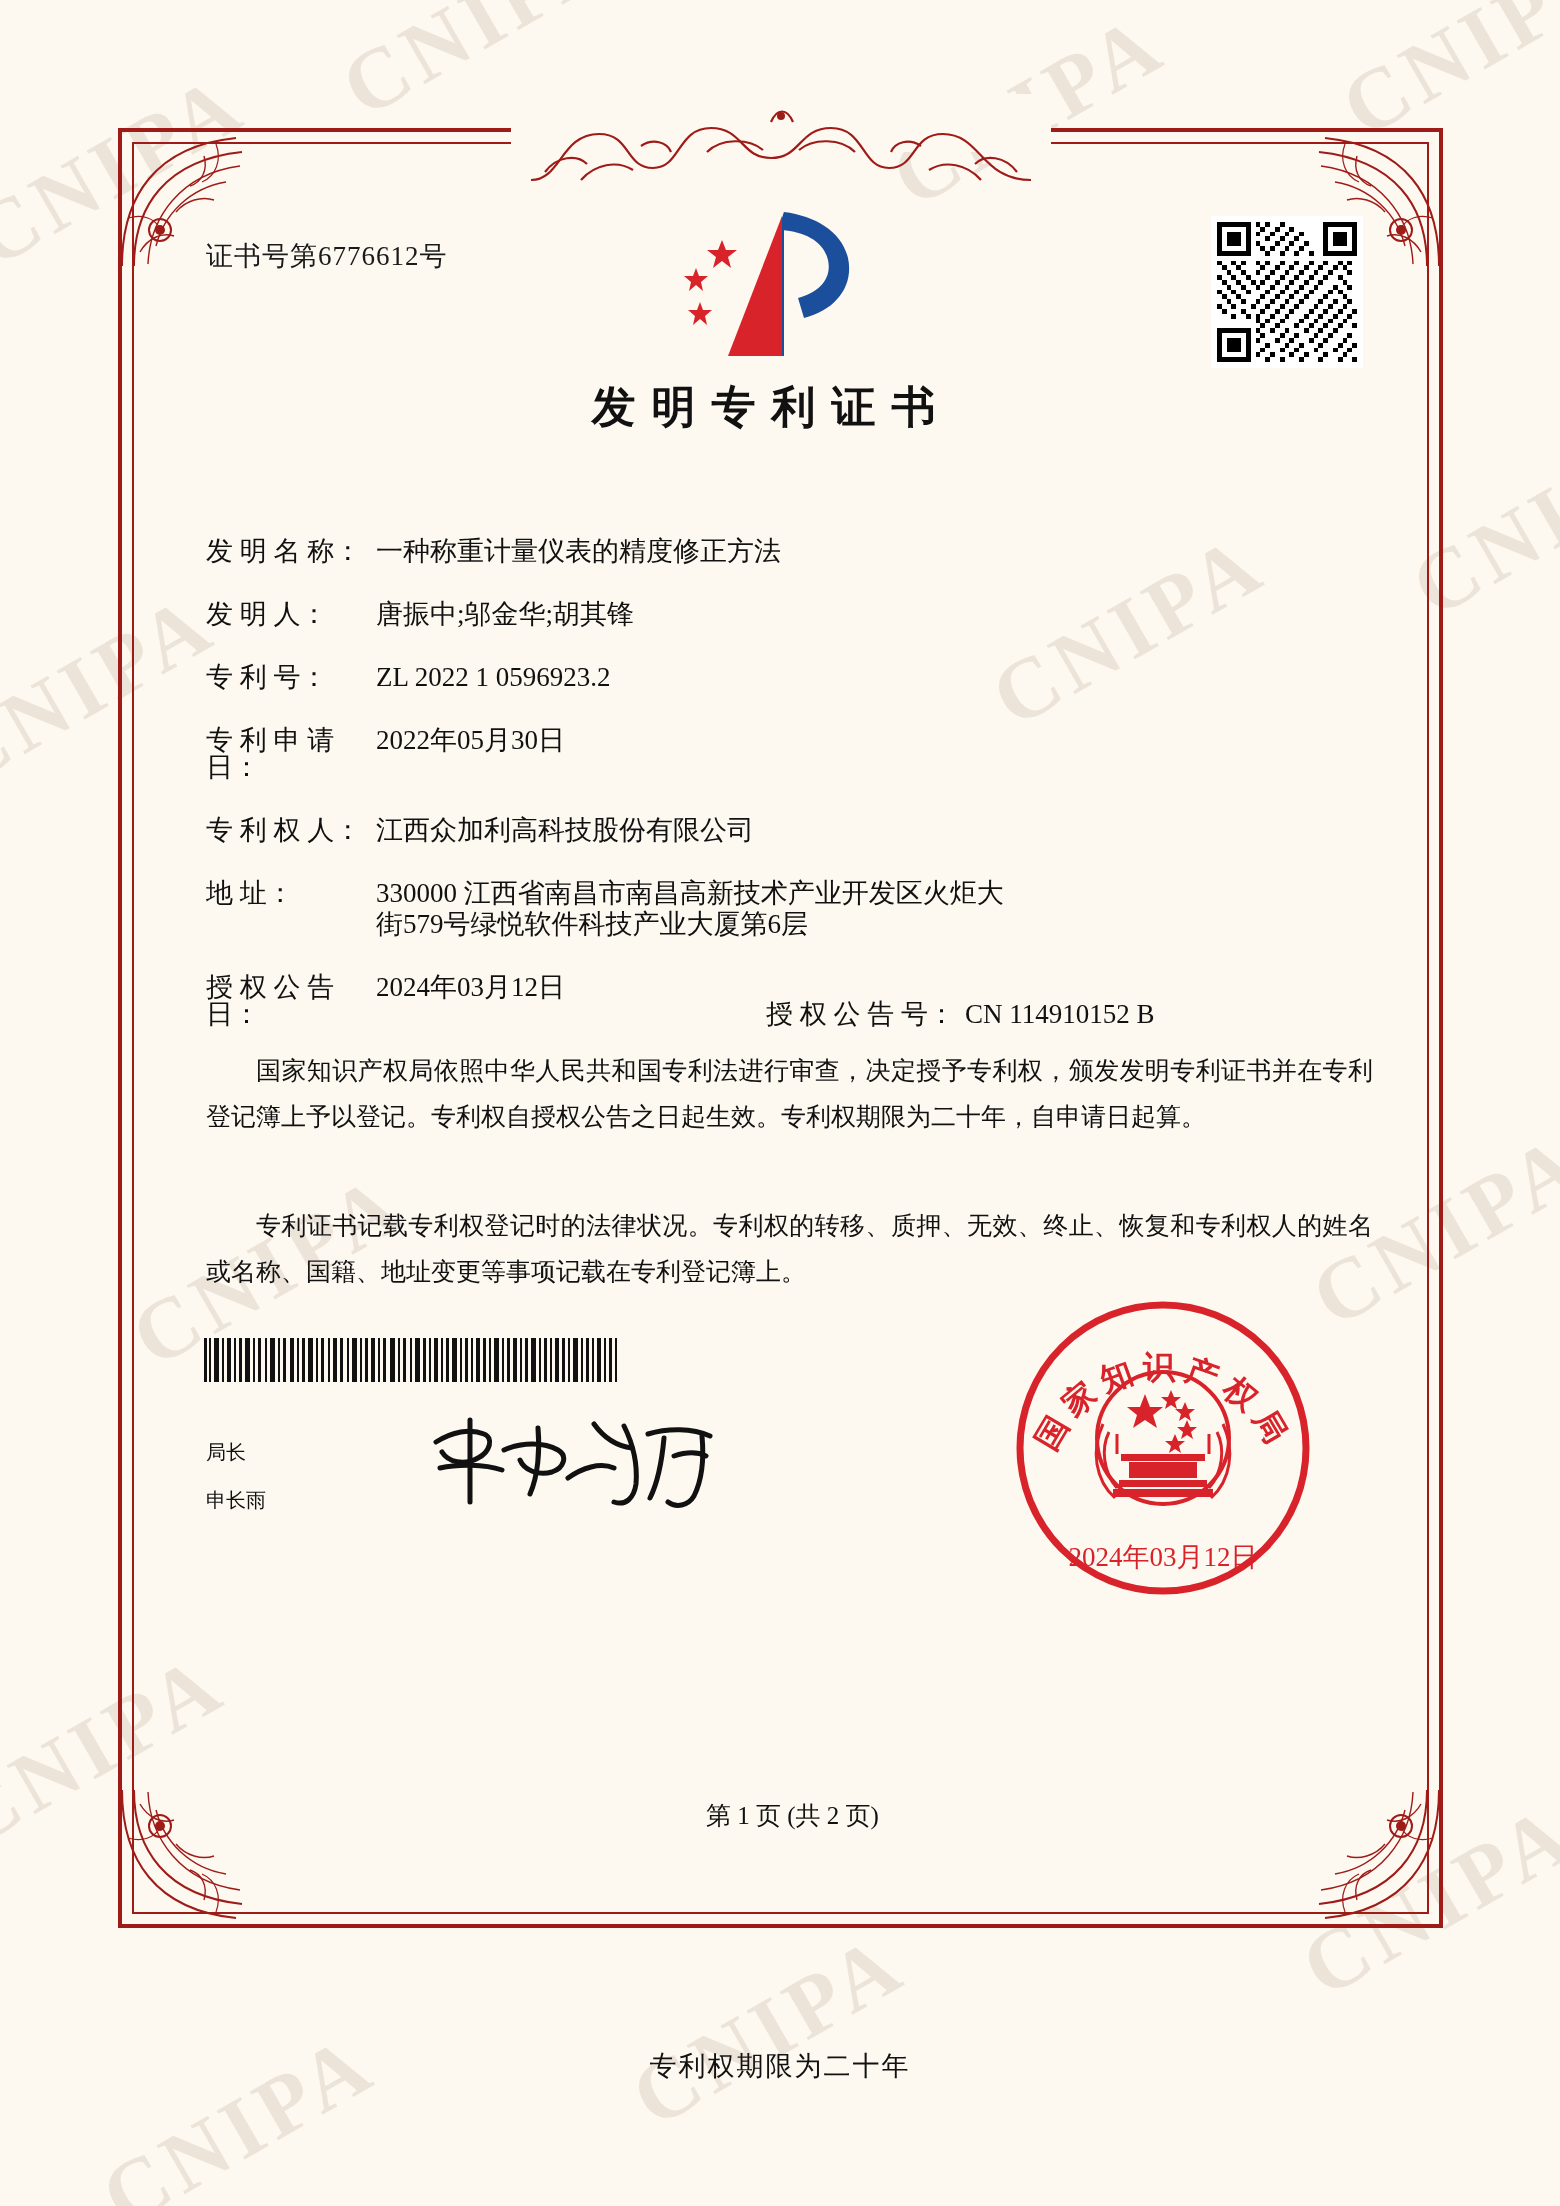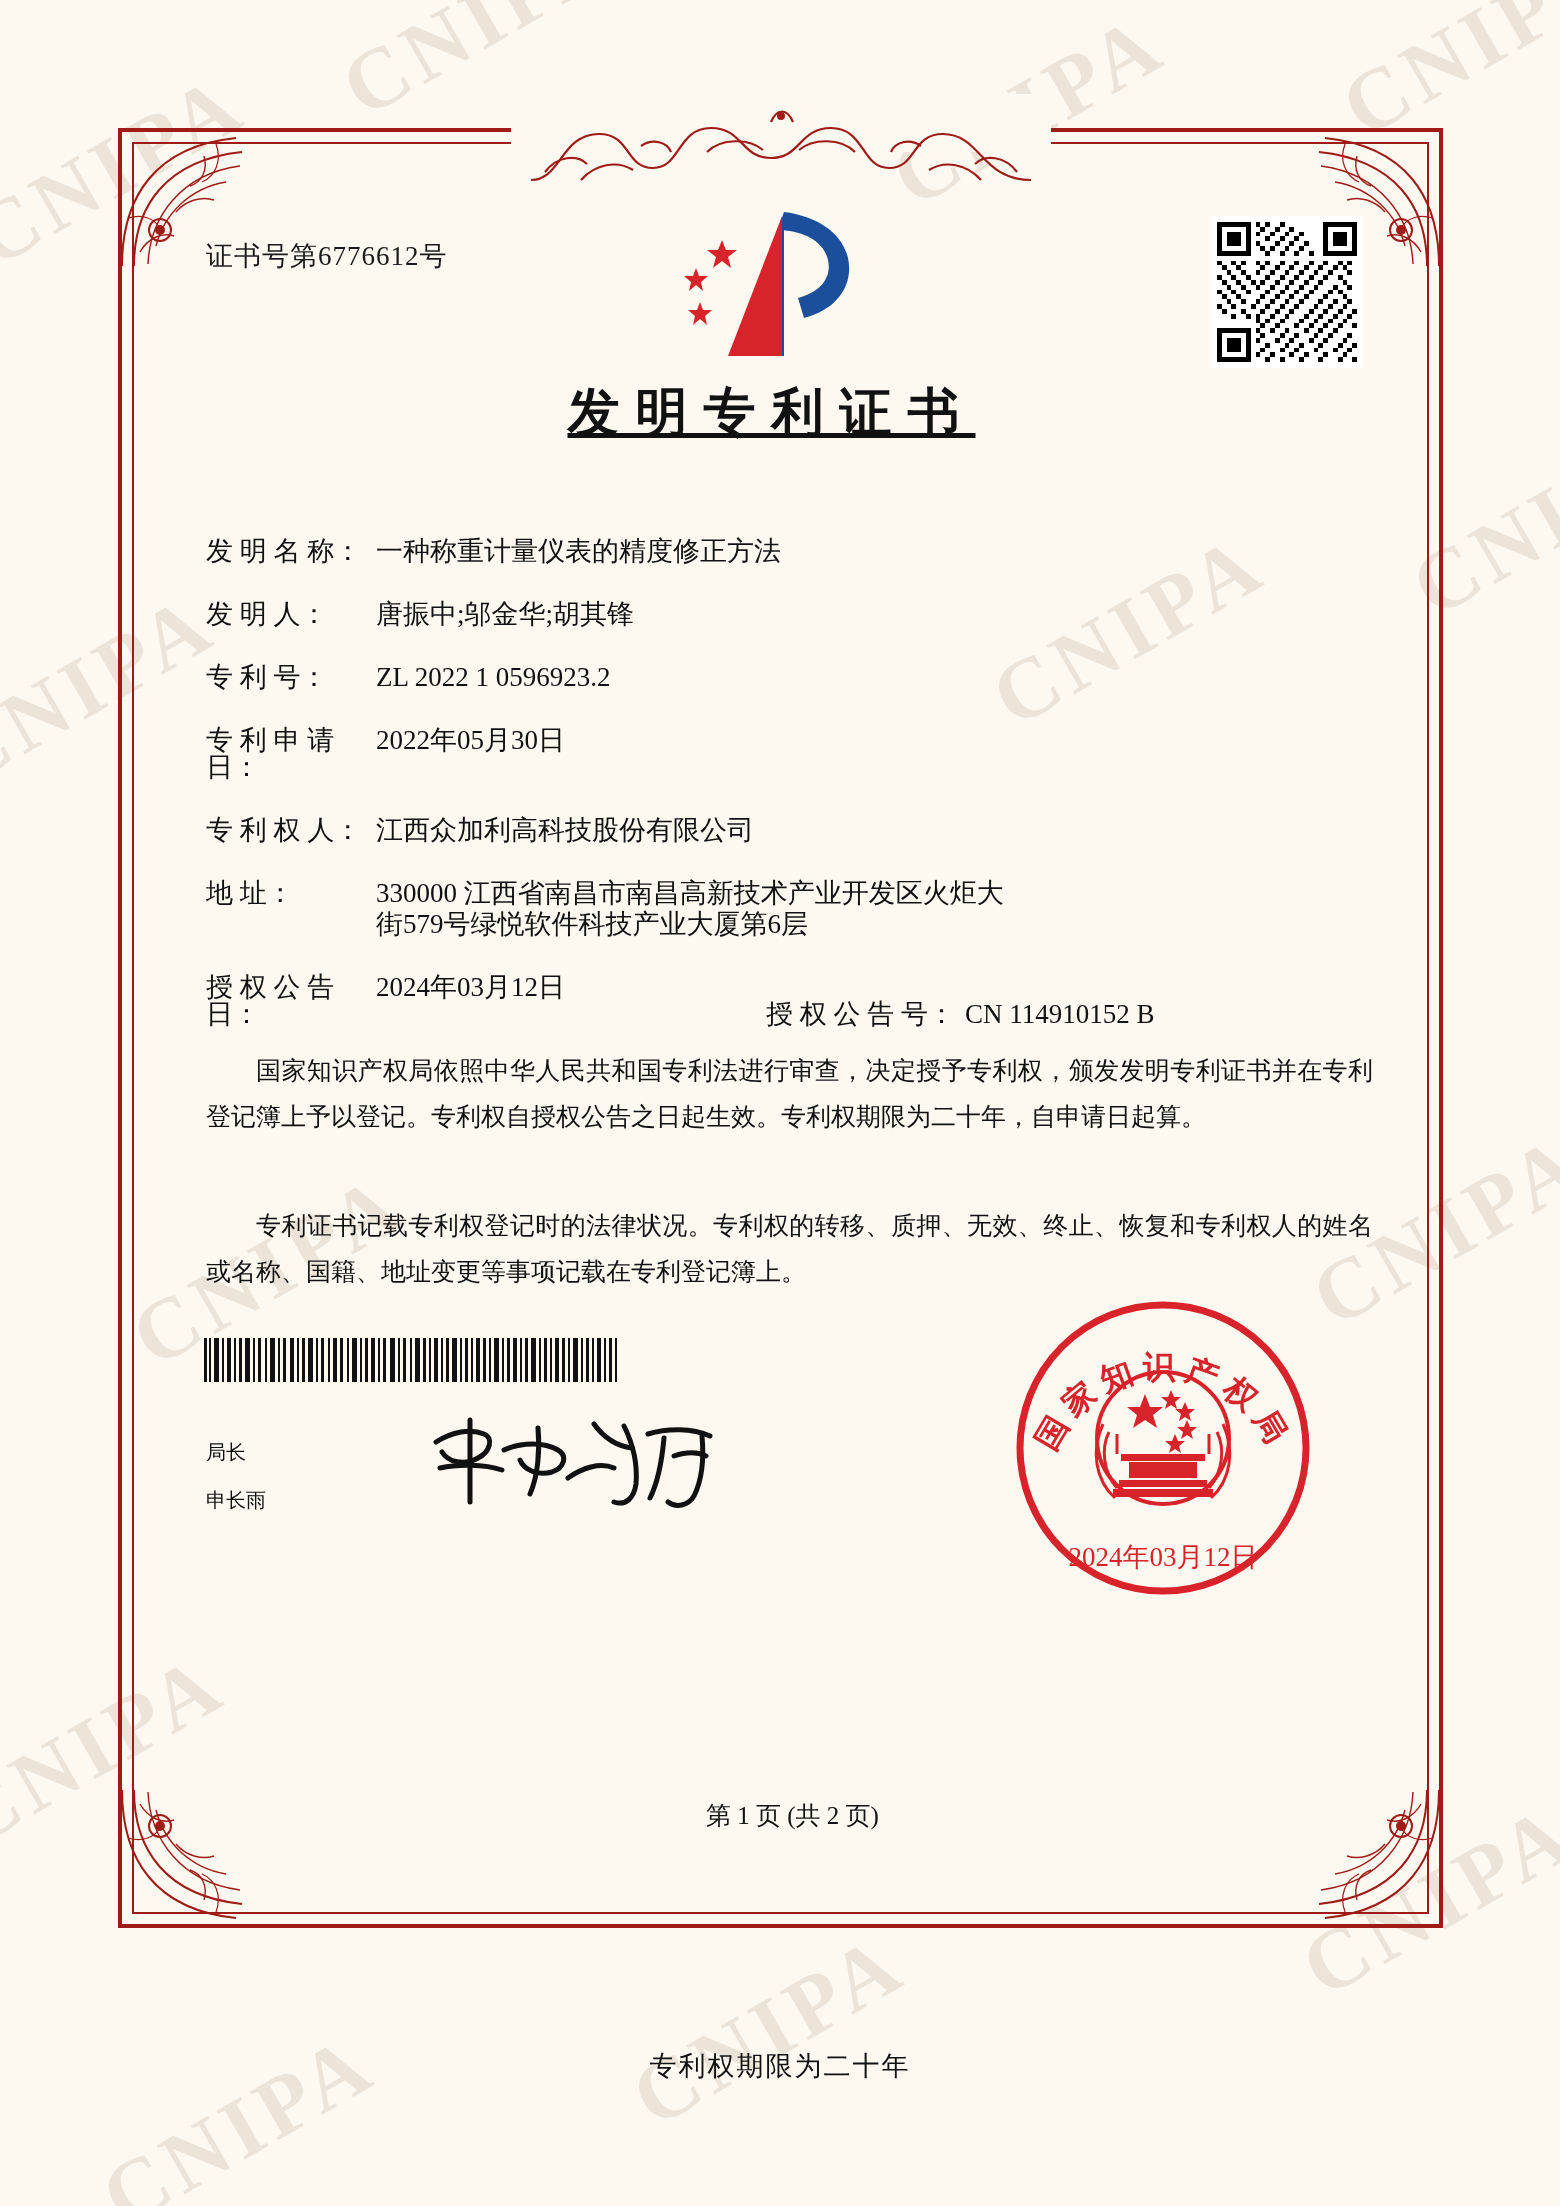--- a/index.html
+++ b/index.html
@@ -68,26 +68,25 @@
   }
   .logo svg{width:100%;height:100%;display:block;}
   .qr{
     position:absolute;right:80px;top:88px;
     width:140px;height:140px;background:#ffffff;padding:6px;
   }
   .qr svg{width:100%;height:100%;display:block;}
   .title{
     position:absolute;left:0;right:18px;top:250px;
     text-align:center;
-    font-size:52px;
+    font-size:44px;
     font-weight:700;
     letter-spacing:16px;
     color:#111;
     font-family:"Liberation Serif","DejaVu Serif",serif;
-    text-decoration:underline;
   }
   .fields{
     position:absolute;left:88px;top:410px;right:80px;
     font-size:27px;color:#111;
     line-height:1;
   }
   .row{display:flex;align-items:flex-start;margin-bottom:36px;}
   .lbl{width:170px;flex:none;letter-spacing:0px;}
   .val{flex:1;}
   .val .line2{display:block;margin-top:4px;margin-left:0;font-family:Liberation Serif, serif;}

